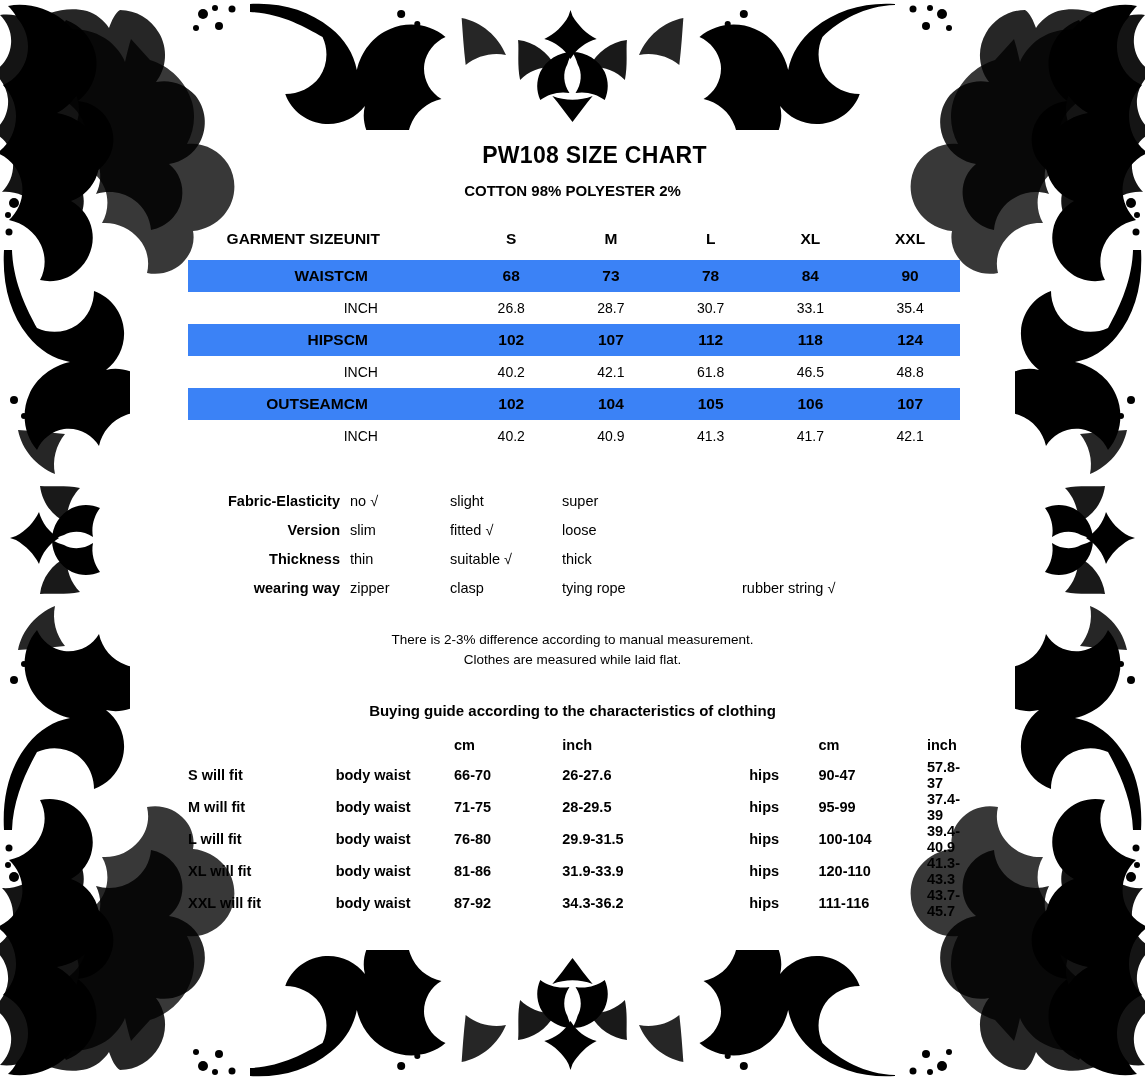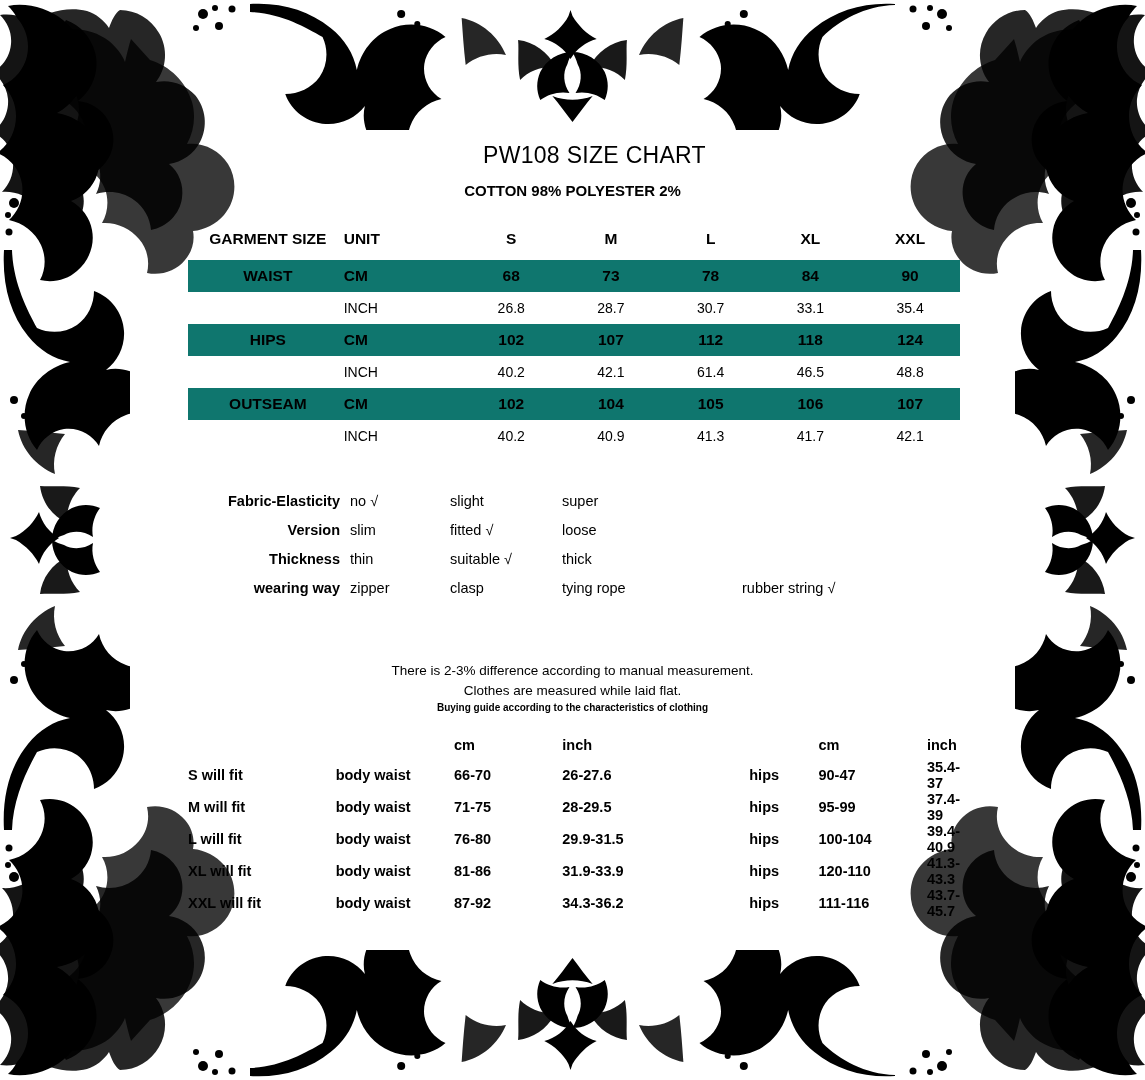--- a/index.html
+++ b/index.html
@@ -62,21 +62,21 @@
     height: 1080px;
     z-index: 2;
   }
 
   .title {
     position: absolute;
     left: 0; right: 0;
     top: 142px;
     text-align: center;
     font-size: 23px;
-    font-weight: normal;
+    font-weight: bold;
     letter-spacing: 0.3px;
     margin-left: 44px;
   }
   .subtitle {
     position: absolute;
     left: 0; right: 0;
     top: 182px;
     text-align: center;
     font-size: 15px;
     font-weight: bold;
@@ -89,22 +89,22 @@
     top: 218px;
     width: 772px;
     border-collapse: collapse;
     font-size: 15px;
   }
   .size-table td {
     padding: 0;
     height: 32px;
     vertical-align: middle;
   }
-  .size-table tr.shaded td { background: #0f766e; }
-  .size-table .col-label { width: 152px; text-align: center; padding-left: 4px; }
+  .size-table tr.shaded td { background: #3b82f6; }
+  .size-table .col-label { width: 152px; text-align: right; padding-left: 4px; }
   .size-table .col-unit  { width: 118px; text-align: left; }
   .size-table .col-v     { width: 100px; text-align: center; }
   .size-table .hdr td { font-weight: bold; font-size: 15.5px; height: 42px; }
   .size-table .bold td { font-weight: bold; font-size: 15.5px; }
   .size-table .light td { font-weight: normal; font-size: 14px; }
 
   
   .chars {
     position: absolute;
     left: 188px;
@@ -120,28 +120,27 @@
   .chars .c-opt3  { width: 180px; text-align: left; }
   .chars .c-opt4  { text-align: left; }
 
   .notes {
     position: absolute;
     left: 0; right: 0;
     top: 630px;
     text-align: center;
     font-size: 13.5px;
     line-height: 20px;
-    margin-top: 31px;
   }
   .guide-title {
     position: absolute;
     left: 0; right: 0;
     top: 702px;
     text-align: center;
-    font-size: 10px;
+    font-size: 15px;
     font-weight: bold;
   }
 
   .guide-table {
     position: absolute;
     left: 188px;
     top: 730px;
     width: 772px;
     border-collapse: collapse;
     font-size: 14.5px;
@@ -376,21 +375,21 @@
         <td class="col-v">112</td>
         <td class="col-v">118</td>
         <td class="col-v">124</td>
       </tr>
 
       <tr class="light">
         <td class="col-label"></td>
         <td class="col-unit">INCH</td>
         <td class="col-v">40.2</td>
         <td class="col-v">42.1</td>
-        <td class="col-v">61.4</td>
+        <td class="col-v">61.8</td>
         <td class="col-v">46.5</td>
         <td class="col-v">48.8</td>
       </tr>
 
       <tr class="bold shaded">
         <td class="col-label">OUTSEAM</td>
         <td class="col-unit">CM</td>
         <td class="col-v">102</td>
         <td class="col-v">104</td>
         <td class="col-v">105</td>
@@ -461,21 +460,21 @@
         <td class="g-hcm">cm</td>
         <td class="g-hin">inch</td>
       </tr>
       <tr>
         <td class="g-fit">S will fit</td>
         <td class="g-bw">body waist</td>
         <td class="g-cm">66-70</td>
         <td class="g-in">26-27.6</td>
         <td class="g-hips">hips</td>
         <td class="g-hcm">90-47</td>
-        <td class="g-hin">35.4-37</td>
+        <td class="g-hin">57.8-37</td>
       </tr>
       <tr>
         <td class="g-fit">M will fit</td>
         <td class="g-bw">body waist</td>
         <td class="g-cm">71-75</td>
         <td class="g-in">28-29.5</td>
         <td class="g-hips">hips</td>
         <td class="g-hcm">95-99</td>
         <td class="g-hin">37.4-39</td>
       </tr>

